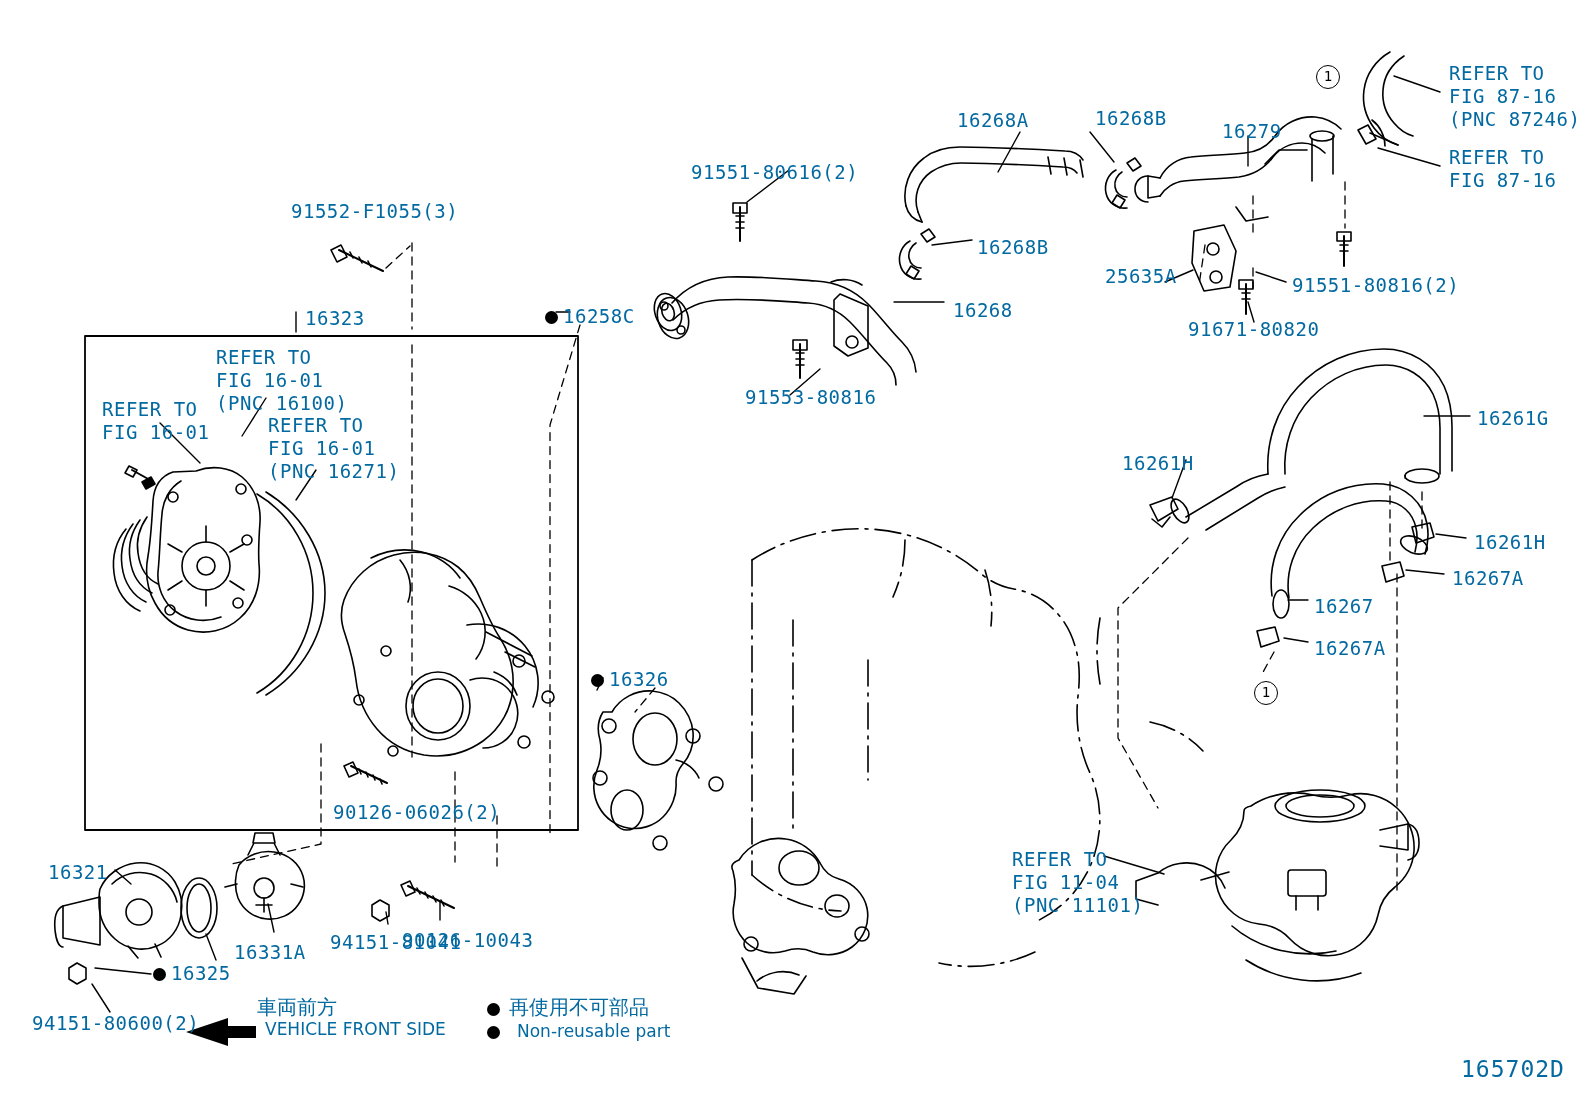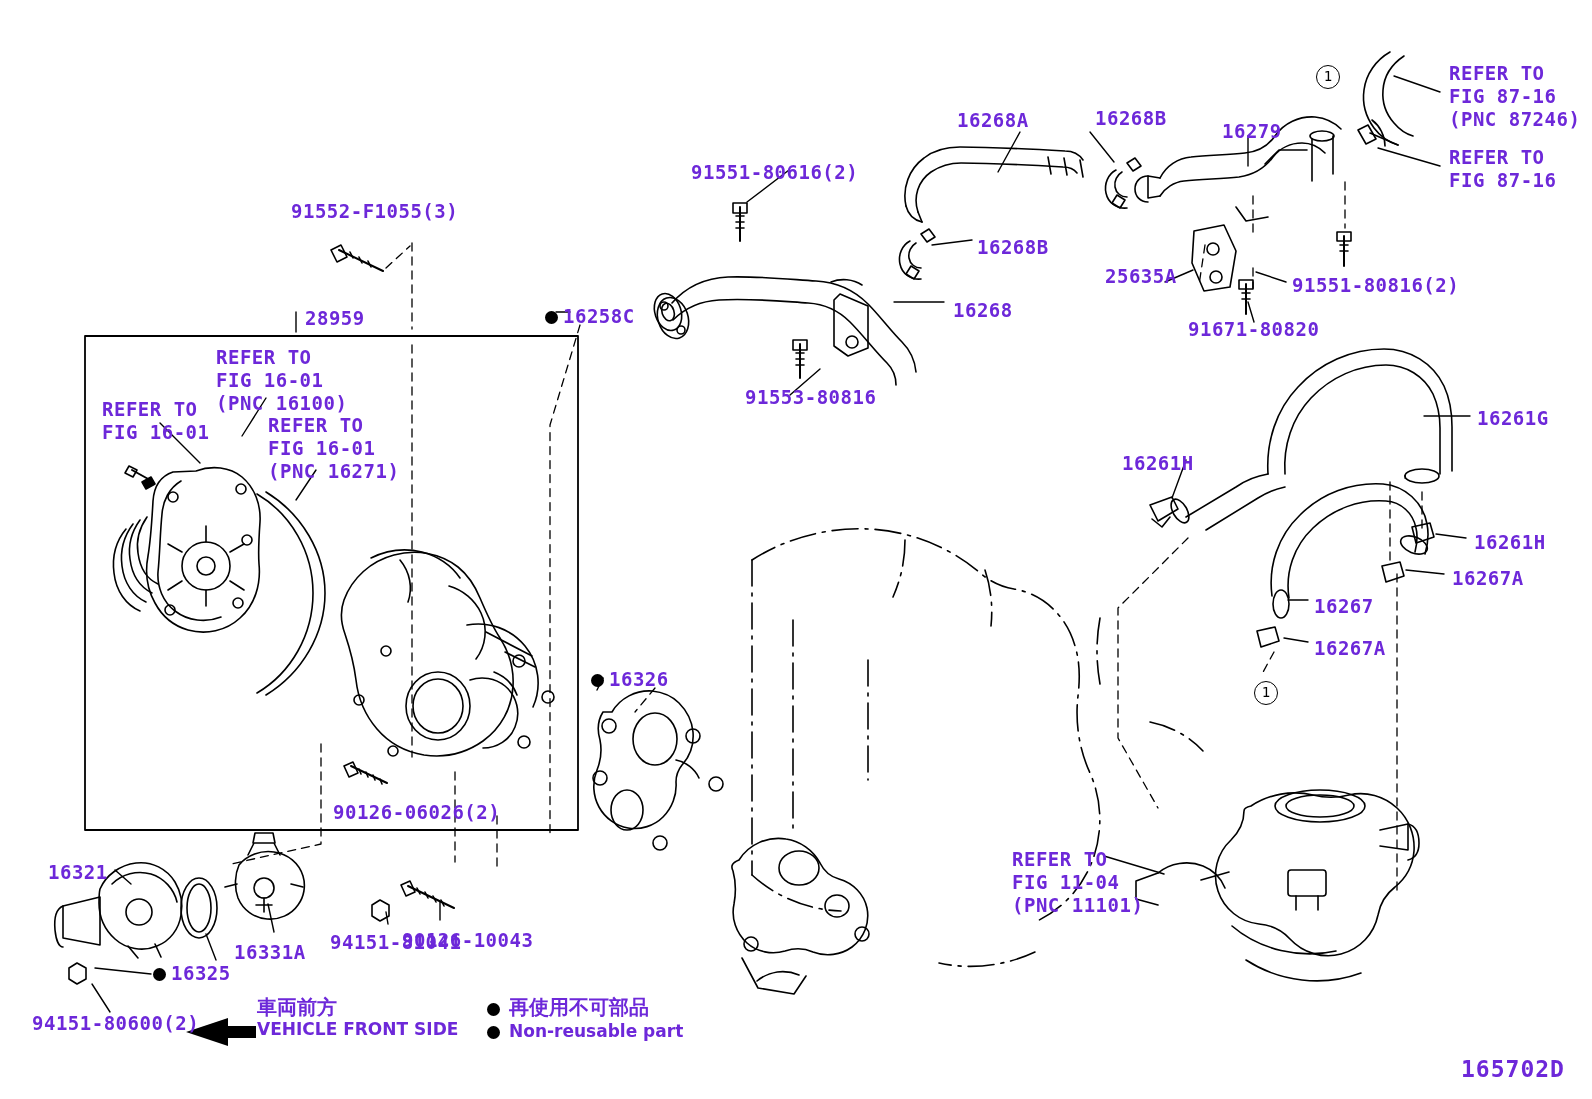--- a/index.html
+++ b/index.html
@@ -1,23 +1,23 @@
 <!DOCTYPE html>
 <html><head>
 <meta charset="utf-8">
 <style>
   html,body{margin:0;padding:0;background:#ffffff;}
   body{width:1592px;height:1099px;position:relative;overflow:hidden;
        font-family:"DejaVu Sans Mono","Liberation Mono",monospace;color:#000;}
   #sheet{position:absolute;left:0;top:0;width:1592px;height:1099px;}
   svg.art{position:absolute;left:0;top:0;width:1592px;height:1099px;}
   .lbl{position:absolute;font-family:"DejaVu Sans Mono","Liberation Mono",monospace;
-       font-size:19px;letter-spacing:0.5px;white-space:pre;color:#6d28d9;line-height:1.22;font-weight:bold;}
+       font-size:19px;letter-spacing:0.5px;white-space:pre;color:#0369a1;line-height:1.22;}
   .lbl.jp{font-family:"DejaVu Sans","Liberation Sans",sans-serif;font-size:20px;letter-spacing:0;}
-  .lbl.legend{font-family:"DejaVu Sans","Liberation Sans",sans-serif;font-size:17px;letter-spacing:0;}
+  .lbl.legend{font-family:"DejaVu Sans","Liberation Sans",sans-serif;font-size:17px;letter-spacing:0;padding-left:8px;}
   .lbl.code{font-size:23px;letter-spacing:1px;}
   .dot{position:absolute;width:13px;height:13px;border-radius:50%;background:#000;}
   .circnum{position:absolute;width:22px;height:22px;border:1.6px solid #000;border-radius:50%;
            font-family:"DejaVu Sans Mono",monospace;font-size:14px;text-align:center;line-height:21px;}
   .legend-dot{display:inline-block;width:13px;height:13px;border-radius:50%;background:#000;
               vertical-align:middle;margin-right:9px;}
 </style>
 </head>
 <body>
 
@@ -370,21 +370,21 @@
       <path d="M274 932 l-6 -28"></path>
       <path d="M216 960 l-10 -26"></path>
     </g>
 
     <g fill="#000" stroke="none">
       <path d="M186 1032 l42 -14 l0 8 l28 0 l0 12 l-28 0 l0 8 z"></path>
     </g>
   </svg>
 
   <div class="lbl" style="left:291px;top:200px;">91552-F1055(3)</div>
-  <div class="lbl" style="left:305px;top:307px;">28959</div>
+  <div class="lbl" style="left:305px;top:307px;">16323</div>
   <div class="lbl" style="left:216px;top:346px;">REFER TO
 FIG 16-01
 (PNC 16100)</div>
   <div class="lbl" style="left:102px;top:398px;">REFER TO
 FIG 16-01</div>
   <div class="lbl" style="left:268px;top:414px;">REFER TO
 FIG 16-01
 (PNC 16271)</div>
   <div class="lbl" style="left:333px;top:801px;">90126-06026(2)</div>
   <div class="lbl" style="left:48px;top:861px;">16321</div>

